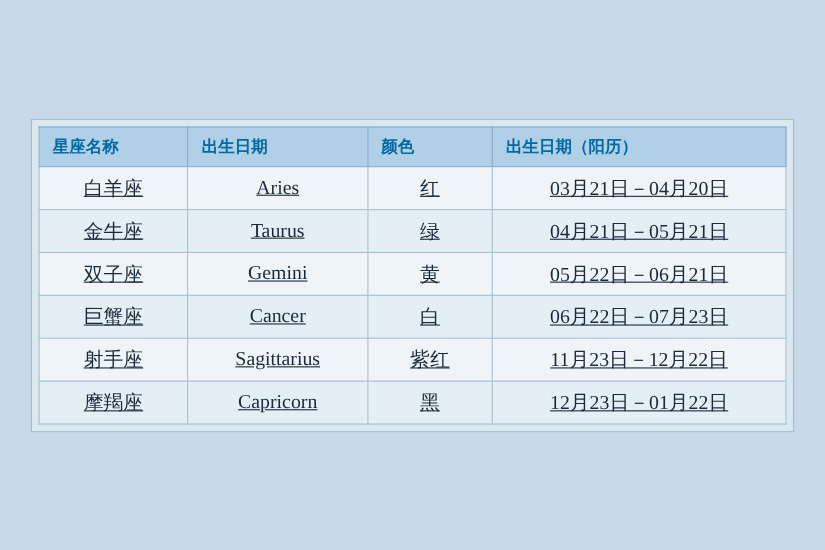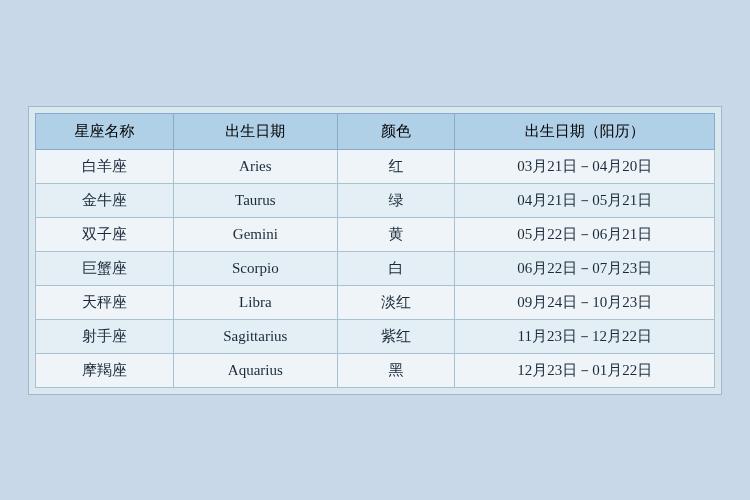--- a/index.html
+++ b/index.html
@@ -27,33 +27,34 @@
 
     table {
       border-collapse: collapse;
       width: 680px;
     }
 
     thead tr th {
       background-color: #b0d0e8;
       border: 1px solid #88aacc;
       padding: 8px 12px;
-      text-align: center;
-      font-weight: normal;
-      color: #000000;
+      text-align: left;
+      font-weight: bold;
+      color: #0369a1;
       font-size: 15px;
     }
 
     tbody tr td {
       border: 1px solid #a8c0d0;
       padding: 7px 28px;
       text-align: center;
       color: #1a2a3a;
       background-color: #eef4f8;
-      font-size: 15px;
+      font-size: 18px;
+      text-decoration: underline;
     }
 
     tbody tr:nth-child(even) td {
       background-color: #e4eef5;
     }
   </style>
 </head>
 <body>
 
 <div class="table-container">
@@ -80,37 +81,31 @@
           <td>04月21日－05月21日</td>
         </tr>
         <tr>
           <td>双子座</td>
           <td>Gemini</td>
           <td>黄</td>
           <td>05月22日－06月21日</td>
         </tr>
         <tr>
           <td>巨蟹座</td>
-          <td>Scorpio</td>
+          <td>Cancer</td>
           <td>白</td>
           <td>06月22日－07月23日</td>
-        </tr>
-        <tr>
-          <td>天秤座</td>
-          <td>Libra</td>
-          <td>淡红</td>
-          <td>09月24日－10月23日</td>
         </tr>
         <tr>
           <td>射手座</td>
           <td>Sagittarius</td>
           <td>紫红</td>
           <td>11月23日－12月22日</td>
         </tr>
         <tr>
           <td>摩羯座</td>
-          <td>Aquarius</td>
+          <td>Capricorn</td>
           <td>黑</td>
           <td>12月23日－01月22日</td>
         </tr>
       </tbody>
   </table>
 </div>
 
 </body></html>

